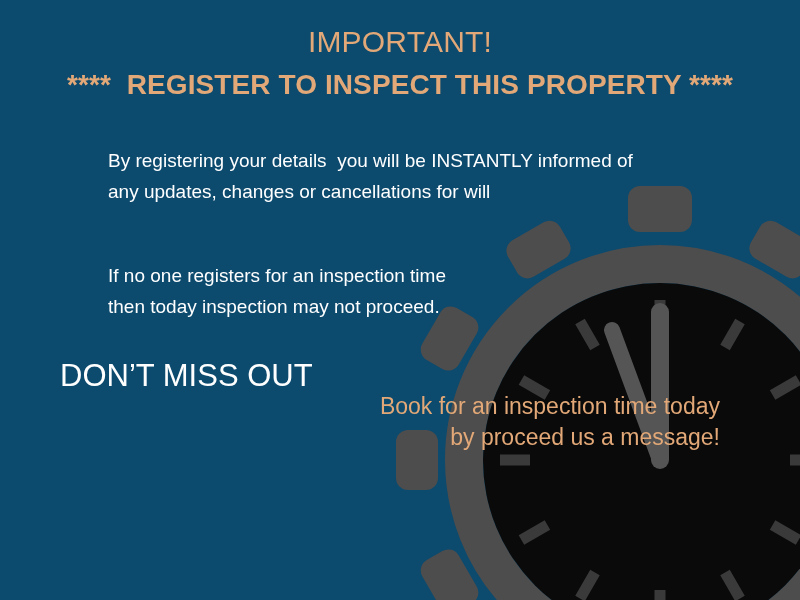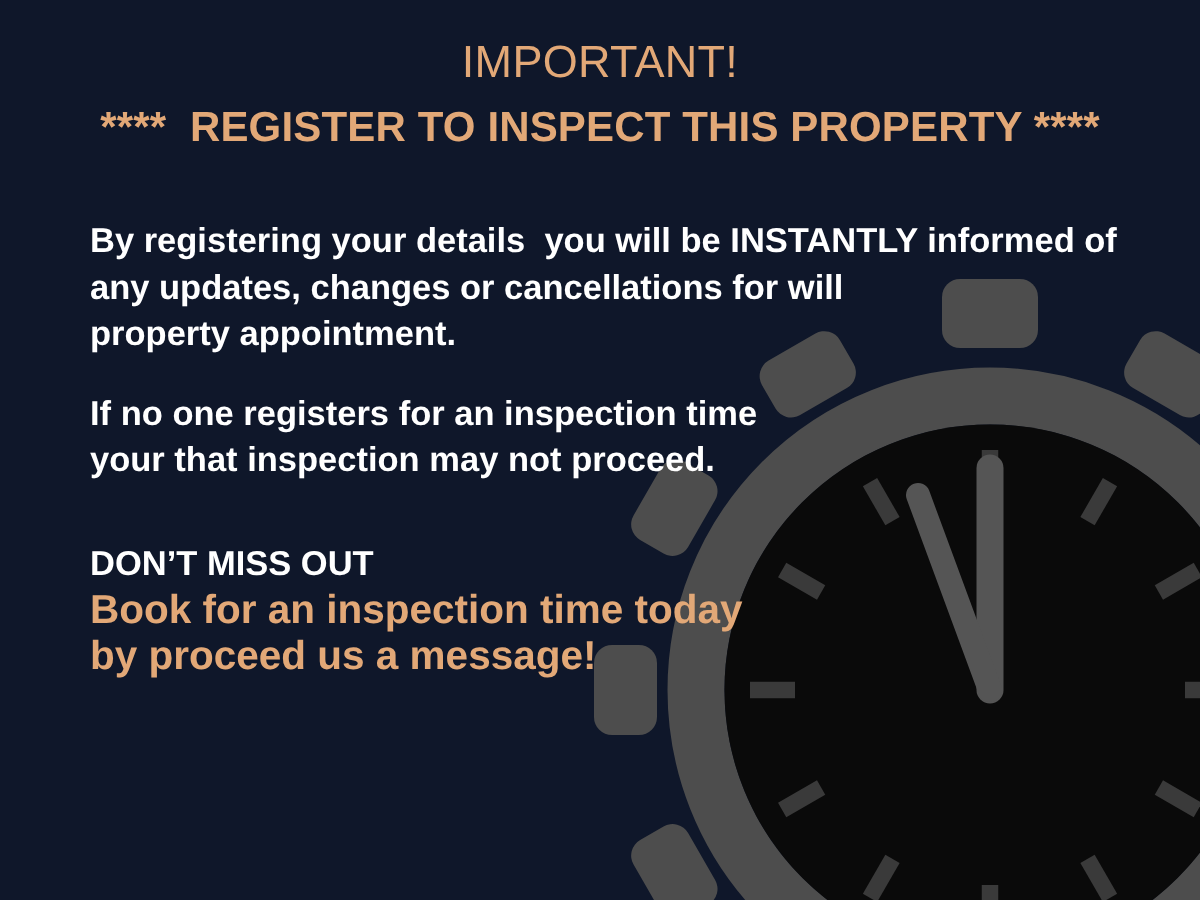--- a/index.html
+++ b/index.html
@@ -12,21 +12,21 @@
     height: 600px;
     background: #000000;
     font-family: "Liberation Sans", sans-serif;
     overflow: hidden;
   }
 
   #slide {
     position: relative;
     width: 800px;
     height: 600px;
-    background: #0f172a;
+    background: #0c4a6e;
     overflow: hidden;
   }
 
   
   #clock-graphic {
     position: absolute;
     left: 0;
     top: 0;
     width: 800px;
     height: 600px;
@@ -76,40 +76,42 @@
     left: 60px;
     width: 660px;
   }
 
   #para-registering { top: 145px; }
   #para-noone       { top: 260px; }
   #cta-block        { top: 360px; }
 
   .body-line {
     color: #ffffff;
-    font-size: 23px;
-    font-weight: 700;
+    font-size: 19px;
+    font-weight: 400;
     line-height: 31px;
     white-space: pre;
+    margin-left: 48px;
   }
 
   .cta-lead {
     color: #ffffff;
-    font-size: 23px;
-    font-weight: 700;
+    font-size: 31px;
+    font-weight: 400;
     line-height: 31px;
     white-space: pre;
   }
 
   .cta-accent {
     color: #e2a877;
-    font-size: 27px;
-    font-weight: 700;
+    font-size: 23px;
+    font-weight: 400;
     line-height: 31px;
     white-space: pre;
+    text-align: right;
   }
 </style>
 </head>
 <body>
 
 <div id="slide">
 
   <svg id="clock-graphic" viewBox="0 0 800 600">
     <defs>
       <clipPath id="slide-clip">
@@ -202,26 +204,25 @@
   <div id="text-layer">
 
     <div class="headline-block">
       <div class="title-main">IMPORTANT!</div>
       <div class="title-sub">****  REGISTER TO INSPECT THIS PROPERTY ****</div>
     </div>
 
     <div class="body-block" id="para-registering">
       <div class="body-line">By registering your details  you will be INSTANTLY informed of</div>
       <div class="body-line">any updates, changes or cancellations for will</div>
-      <div class="body-line">property appointment.</div>
     </div>
 
     <div class="body-block" id="para-noone">
       <div class="body-line">If no one registers for an inspection time</div>
-      <div class="body-line">your that inspection may not proceed.</div>
+      <div class="body-line">then today inspection may not proceed.</div>
     </div>
 
     <div class="body-block" id="cta-block">
       <div class="cta-lead">DON’T MISS OUT</div>
       <div class="cta-accent">Book for an inspection time today</div>
       <div class="cta-accent">by proceed us a message!</div>
     </div>
 
   </div>
 </div>

